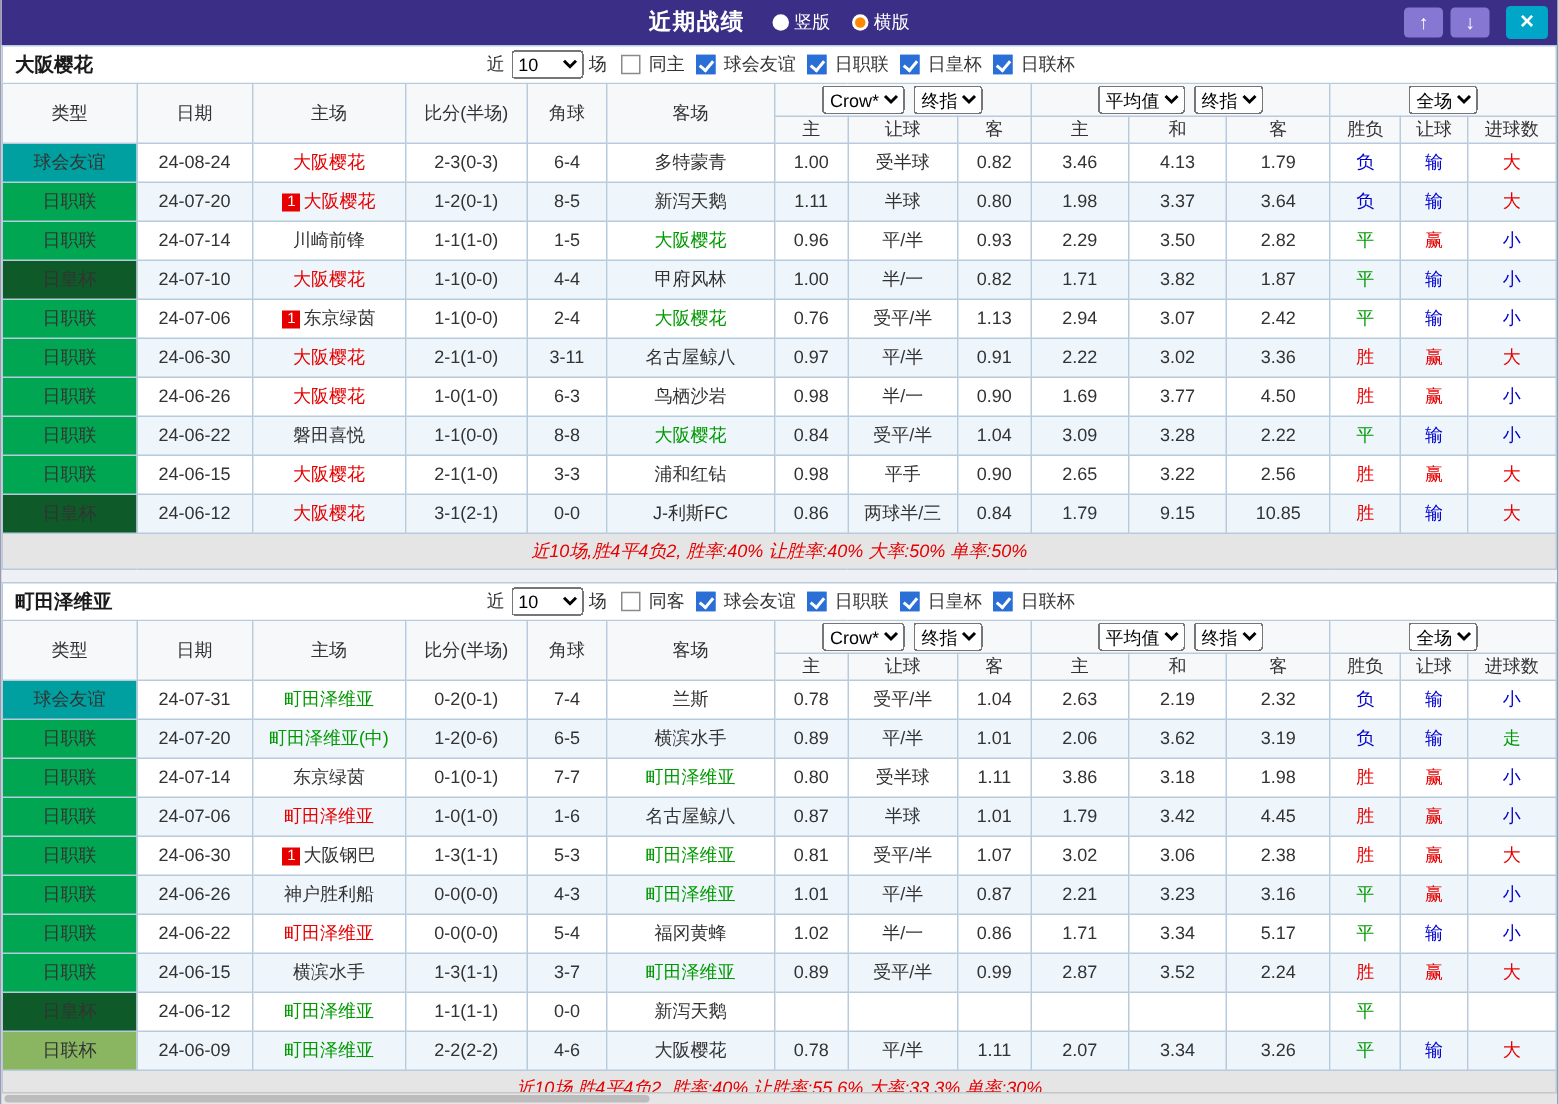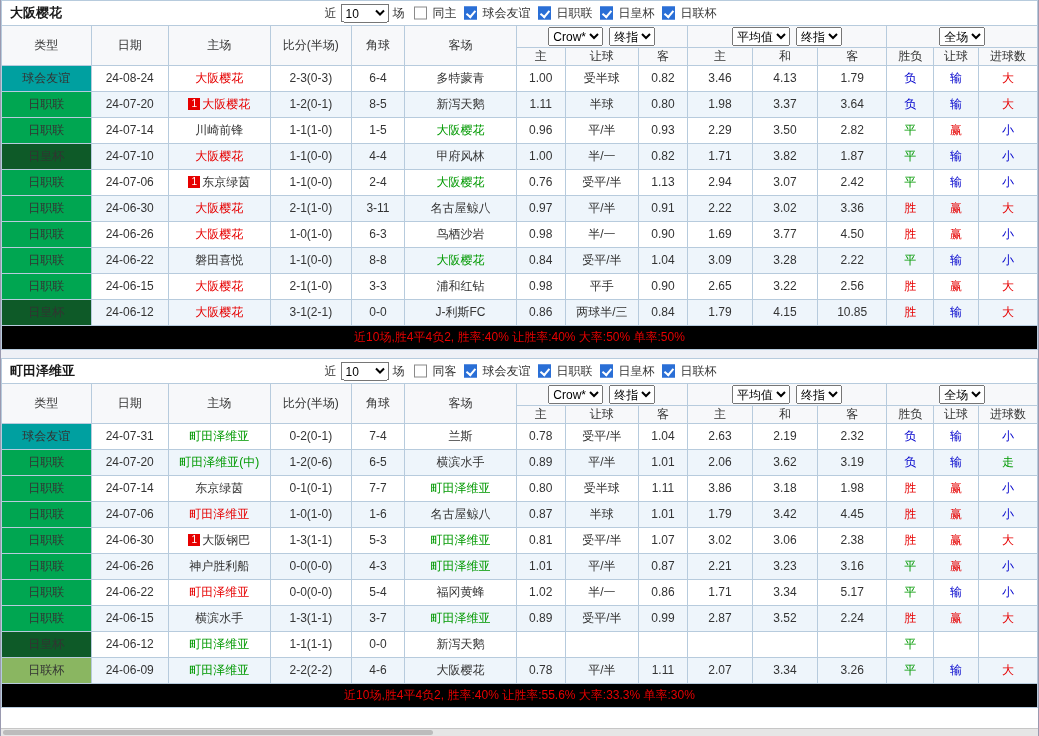--- a/index.html
+++ b/index.html
@@ -73,34 +73,54 @@
   .tname { color:#333; }
   .t-red { color:var(--c-win,#e60000); }
   .t-green { color:var(--c-draw,#009900); }
   .badge {
     display:inline-block; width:12px; height:12px; background:#e60000; color:#fff;
     font-size:10px; line-height:12px; text-align:center; margin-right:2px; vertical-align:1px;
   }
   td.res.r-win { color:var(--c-win,#e60000); }
   td.res.r-draw { color:var(--c-draw,#009900); }
   td.res.r-loss { color:var(--c-loss,#0000cc); }
-  tfoot td.summary { height:23px; line-height:23px; color:var(--c-win,#e60000); background:#000000; font-size:12px; }
+  tfoot td.summary { height:23px; line-height:23px; color:var(--c-win,#e60000); background:#e5e5e5; font-size:12px;font-style:italic; }
 
   
   .hscroll {
     position:absolute; left:0; right:0; bottom:0; height:8px;
     background:#e6e6e6; border-top:1px solid #c6c6c6;
   }
   .hscroll .thumb { position:absolute; left:2px; top:1px; height:5px; width:430px; background:#bcbcbc; border-radius:3px; }
 </style>
 </head>
 <body>
 
 <div class="window">
 
+  <div class="titlebar">
+    <div class="tb-center">
+      <span class="tb-title">近期战绩</span>
+      <div class="radios">
+          <label class="radio">
+            <span class="dot"></span>
+            <span class="rlbl">竖版</span>
+          </label>
+          <label class="radio selected">
+            <span class="dot"></span>
+            <span class="rlbl">横版</span>
+          </label>
+        </div>
+    </div>
+    <div class="tb-right">
+      <button class="tb-btn">↑</button>
+      <button class="tb-btn">↓</button>
+      <button class="tb-btn close">×</button>
+    </div>
+  </div>
 
   <div id="sections">
       <div class="section">
         <div class="filterbar">
           <span class="team-name">大阪樱花</span>
           <div class="filters">
             <span class="flabel">近</span>
             <select class="count-select"><option>10</option></select>
             <span class="flabel">场</span>
             <label class="cb">
@@ -325,21 +345,21 @@
               <td class="type" style="background: rgb(14, 90, 40);">日皇杯</td>
               <td class="date">24-06-12</td>
               <td class="team"><span class="tname t-red">大阪樱花</span></td>
               <td class="score">3-1(2-1)</td>
               <td class="corner">0-0</td>
               <td class="team"><span class="tname">J-利斯FC</span></td>
               <td class="num">0.86</td>
               <td class="hcap">两球半/三</td>
               <td class="num">0.84</td>
               <td class="num">1.79</td>
-              <td class="num">4.15</td>
+              <td class="num">9.15</td>
               <td class="num">10.85</td>
               <td class="res r-win">胜</td>
               <td class="res r-loss">输</td>
               <td class="res r-win">大</td>
             </tr>
           </tbody>
           <tfoot>
             <tr>
               <td class="summary" colspan="15">近10场,胜4平4负2, 胜率:40% 让胜率:40% 大率:50% 单率:50%</td>
             </tr>

